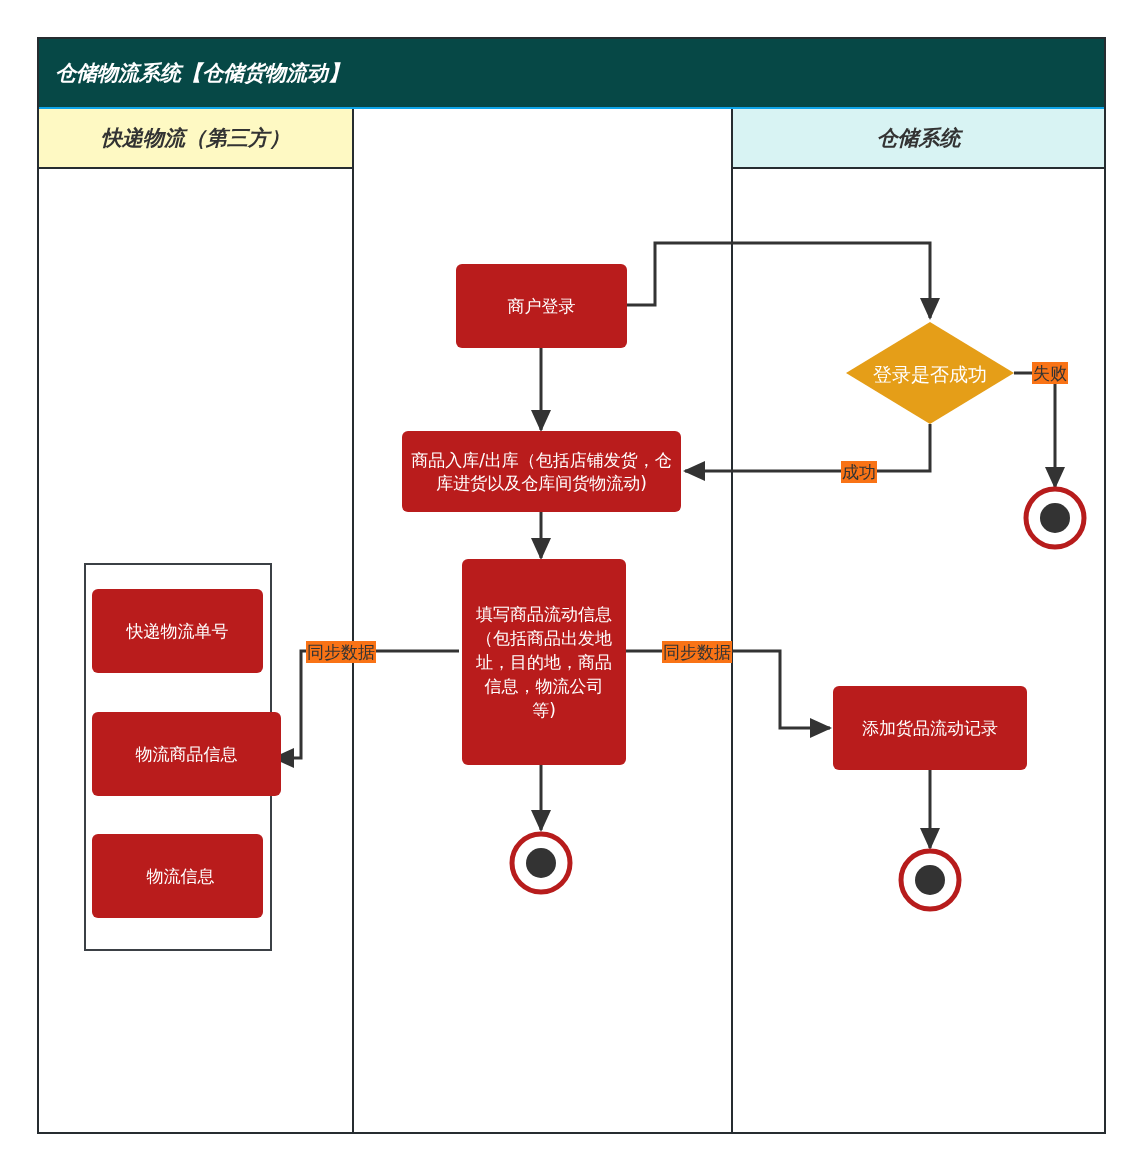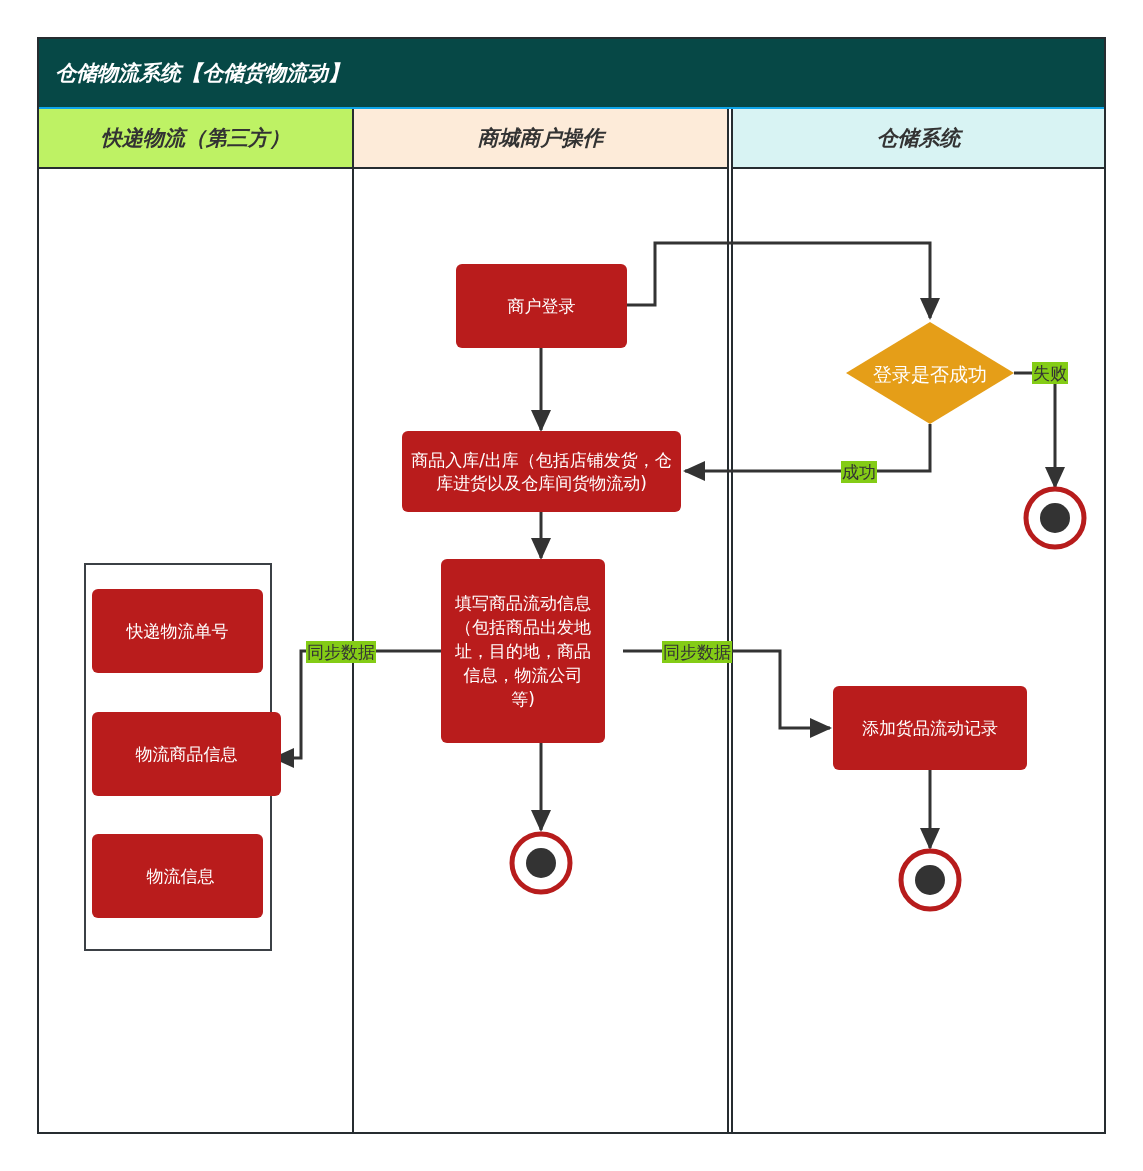--- a/index.html
+++ b/index.html
@@ -19,36 +19,33 @@
   .lane-1 { left: 0; width: 315px; border-right: 2px solid #262c30; }
   .lane-2 { left: 315px; width: 375px; border-right: 2px solid #262c30; }
   .lane-3 { left: 692px; right: 0; border-left: 2px solid #262c30; }
   .node { position: absolute; background: #b91c1c; color: #ffffff; border-radius: 6px;
           display: flex; align-items: center; justify-content: center; text-align: center;
           font-size: 17px; line-height: 24px; box-sizing: border-box; padding: 4px 10px; }
   .group-box { position: absolute; left: 84px; top: 563px; width: 188px; height: 388px;
                border: 2px solid #3b4045; box-sizing: border-box; background: #fff; }
   .decision-label { position: absolute; color: #ffffff; font-size: 19px; text-align: center;
                     width: 170px; left: 845px; top: 362px; line-height: 24px; }
-  .edge-label { position: absolute; background: #84cc16; color: #333333; font-size: 17px;
+  .edge-label { position: absolute; background: #f97316; color: #333333; font-size: 17px;
                 line-height: 22px; padding: 0 1px; }
   svg.overlay { position: absolute; left: 0; top: 0; }
 </style>
 </head>
 <body>
 
 <div class="pool">
   <div class="pool-header">
     <div class="pool-title">仓储物流系统【仓储货物流动】</div>
   </div>
   <div class="lane lane-1">
-    <div class="lane-header" style="background:#bef264">快递物流（第三方）</div>
-  </div>
-  <div class="lane lane-2">
-    <div class="lane-header" style="background:#fdebd9">商城商户操作</div>
+    <div class="lane-header" style="background:#fef9c3">快递物流（第三方）</div>
   </div>
   <div class="lane lane-3">
     <div class="lane-header" style="background:#d8f3f3">仓储系统</div>
   </div>
 </div>
 
 <div class="group-box"></div>
 
 <svg class="overlay" width="1143" height="1171">
   <defs>
@@ -89,21 +86,21 @@
     <circle cx="541" cy="863" r="15" fill="#333333"></circle>
   </g>
   <g>
     <circle cx="930" cy="880" r="29" fill="#fff" stroke="#b71c1c" stroke-width="5"></circle>
     <circle cx="930" cy="880" r="15" fill="#333333"></circle>
   </g>
 </svg>
 
 <div class="node" style="left:456px; top:264px; width:171px; height:84px;">商户登录</div>
 <div class="node" style="left:402px; top:431px; width:279px; height:81px; padding:2px 6px; line-height:23px;">商品入库/出库（包括店铺发货，仓库进货以及仓库间货物流动)</div>
-<div class="node" style="left:441px; top:559px; width:164px; height:184px; padding:4px 14px; line-height:24px;">填写商品流动信息（包括商品出发地址，目的地，商品信息，物流公司等)</div>
+<div class="node" style="left:462px; top:559px; width:164px; height:206px; padding:4px 14px; line-height:24px;">填写商品流动信息（包括商品出发地址，目的地，商品信息，物流公司等)</div>
 <div class="node" style="left:833px; top:686px; width:194px; height:84px;">添加货品流动记录</div>
 
 <div class="node" style="left:92px; top:589px; width:171px; height:84px;">快递物流单号</div>
 <div class="node" style="left:92px; top:712px; width:189px; height:84px;">物流商品信息</div>
 <div class="node" style="left:92px; top:834px; width:171px; height:84px;padding-left:16px;">物流信息</div>
 
 <div class="decision-label">登录是否成功</div>
 
 <div class="edge-label" style="left:1032px; top:362px;">失败</div>
 <div class="edge-label" style="left:841px; top:461px;">成功</div>

